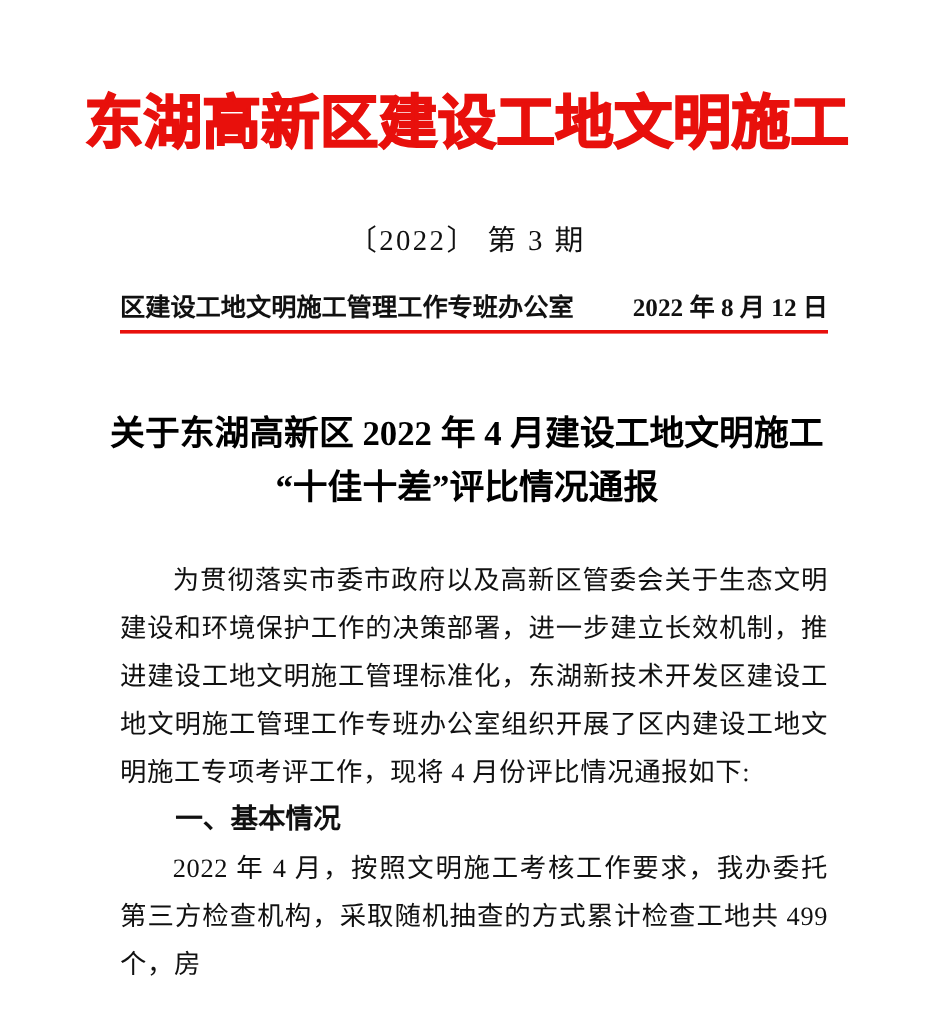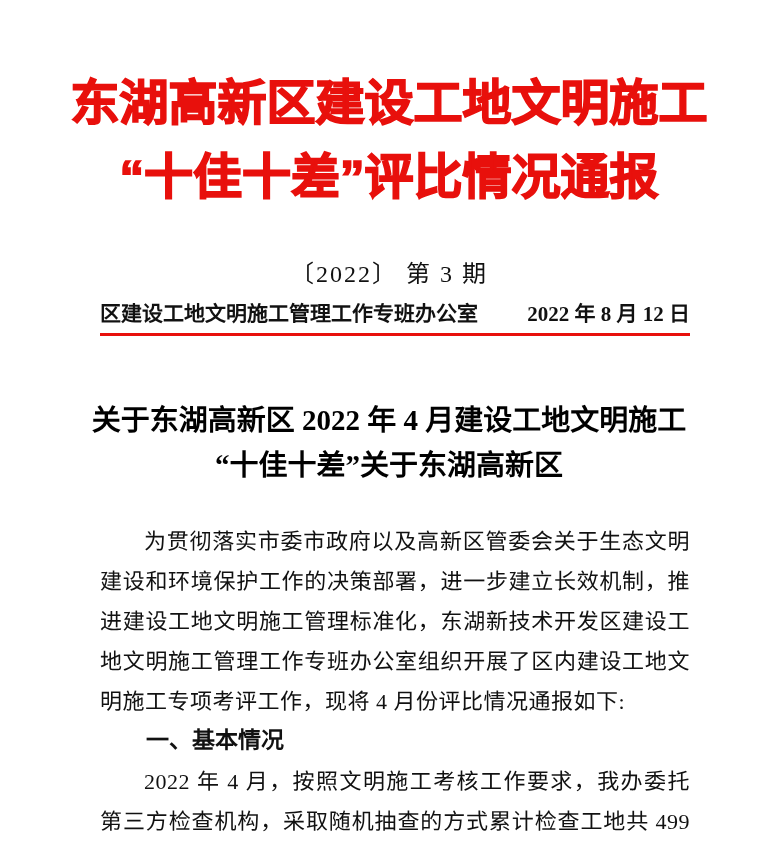--- a/index.html
+++ b/index.html
@@ -31,21 +31,21 @@
     margin-top: 40px;
     text-align: center;
     font-size: 24px;
     letter-spacing: 2px;
     color: #111;
   }
   .office-row {
     display: flex;
     justify-content: space-between;
     align-items: baseline;
-    margin: 8px 88px 0 100px;
+    margin: 24px 88px 0 100px;
     font-weight: bold;
     font-size: 21px;
     color: #111;
     white-space: nowrap;
     gap: 32px;
   }
   .red-rule {
     margin: 6px 88px 0 100px;
     height: 3px;
     background: #e8100c;
@@ -81,37 +81,36 @@
   }
 </style>
 </head>
 <body>
 
 <div class="page">
 
   <header>
     <h1 class="masthead-title">
       <span class="line">东湖高新区建设工地文明施工</span>
-      <span class="line">“十佳十差”评比情况通报</span>
     </h1>
 
     <div class="issue-line">〔2022〕 第 3 期</div>
 
     <div class="office-row">
       <span>区建设工地文明施工管理工作专班办公室</span>
       <span>2022 年 8 月 12 日</span>
     </div>
 
     <div class="red-rule"></div>
   </header>
 
   <main>
     <h2 class="doc-title">
       <span class="line">关于东湖高新区 2022 年 4 月建设工地文明施工</span>
-      <span class="line">“十佳十差”关于东湖高新区</span>
+      <span class="line">“十佳十差”评比情况通报</span>
     </h2>
 
     <div class="doc-text">
       <p class="para">为贯彻落实市委市政府以及高新区管委会关于生态文明建设和环境保护工作的决策部署，进一步建立长效机制，推进建设工地文明施工管理标准化，东湖新技术开发区建设工地文明施工管理工作专班办公室组织开展了区内建设工地文明施工专项考评工作，现将 4 月份评比情况通报如下:</p>
       <h3 class="section-heading">一、基本情况</h3>
       <p class="para">2022 年 4 月，按照文明施工考核工作要求，我办委托第三方检查机构，采取随机抽查的方式累计检查工地共 499 个，房</p>
     </div>
   </main>
 
 </div>

